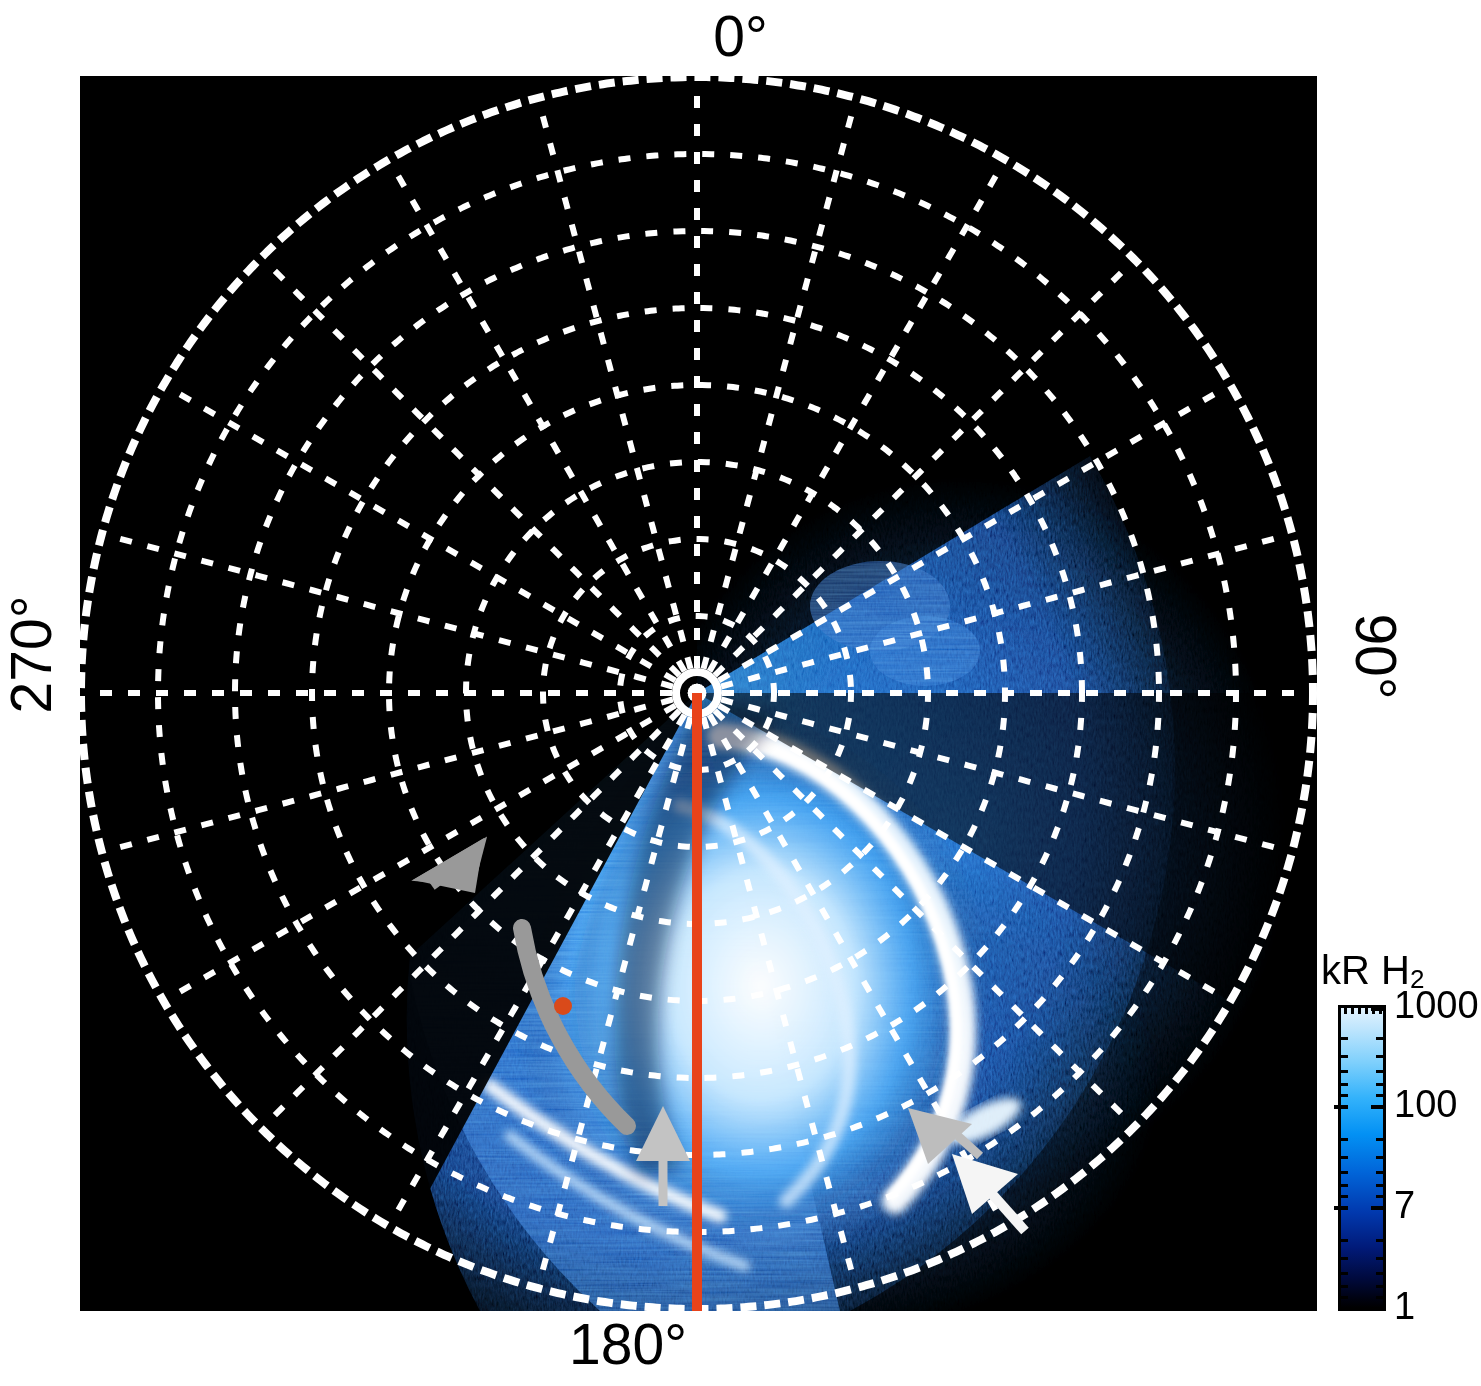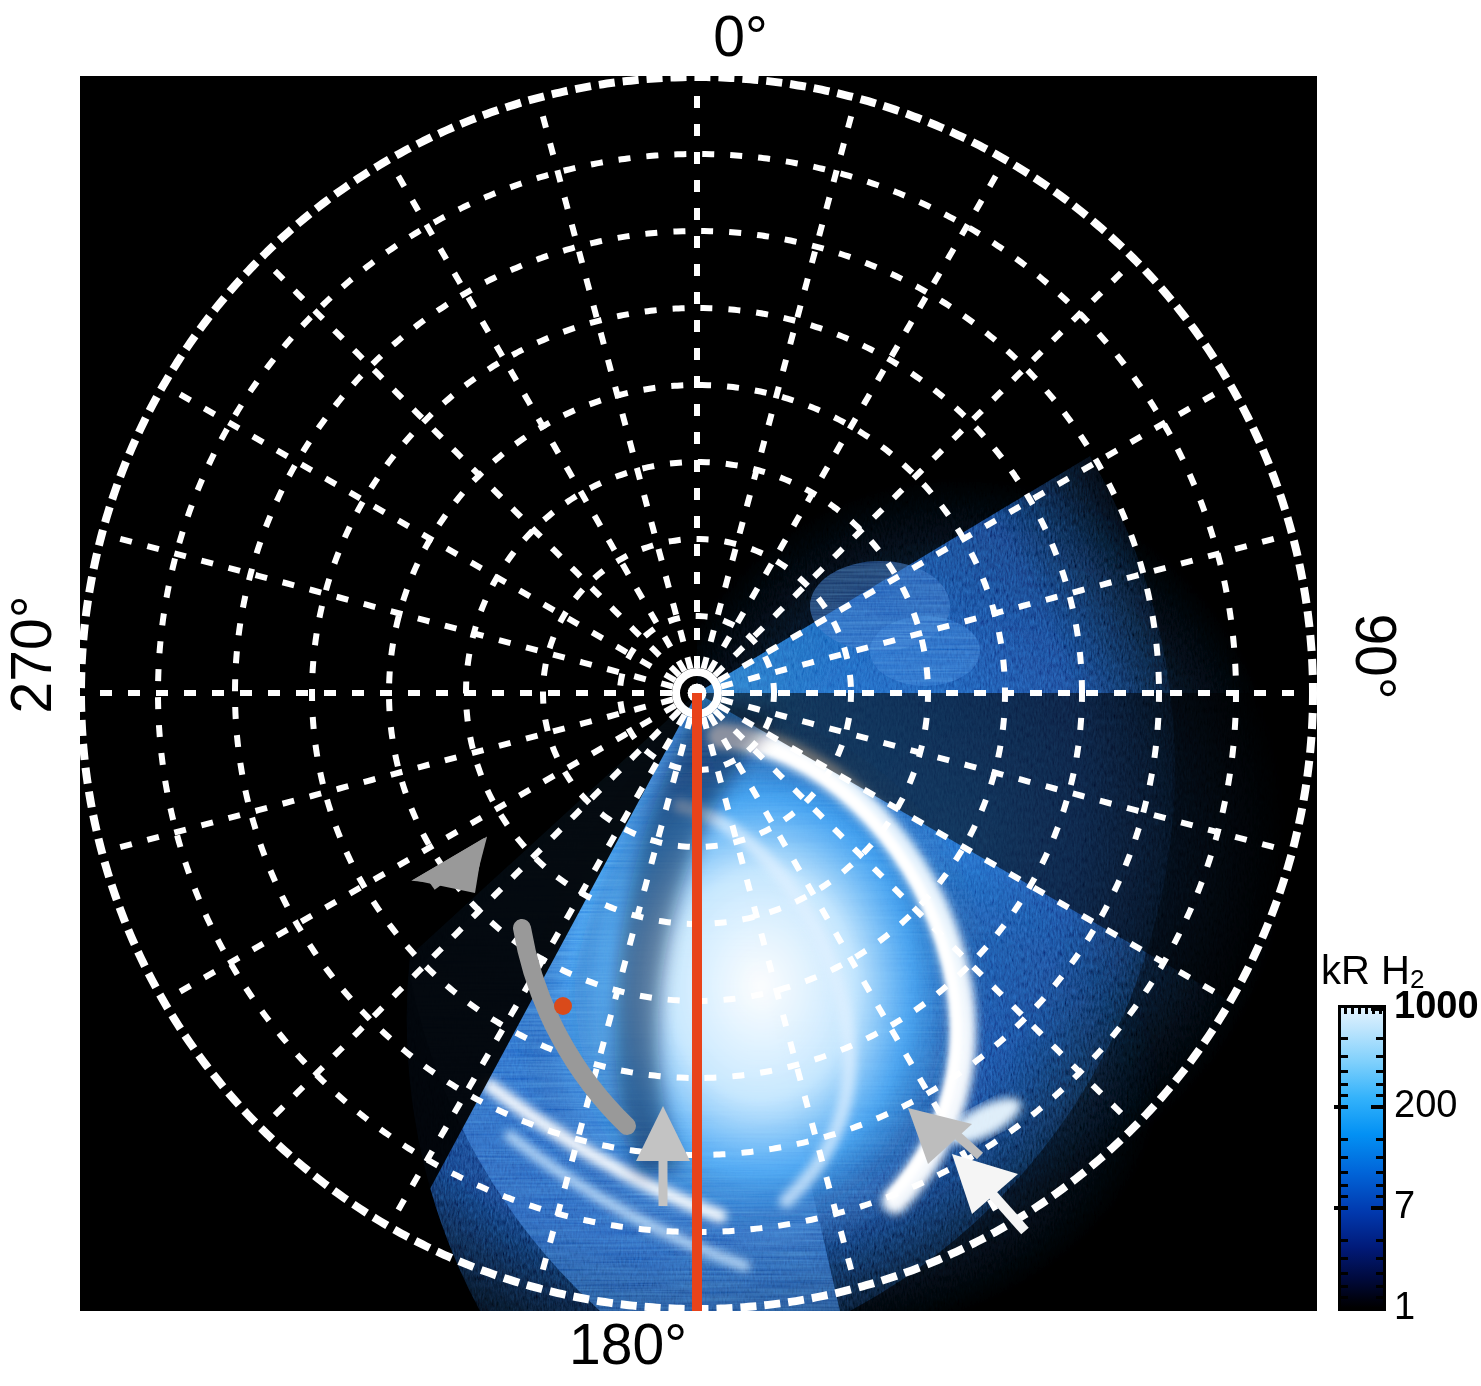--- a/index.html
+++ b/index.html
@@ -305,19 +305,19 @@
     <div class="cb-tick" style="left:20px;top:335px;width:10px;height:3px;"></div>
     <div class="cb-tick" style="left:20px;top:346px;width:10px;height:3px;"></div>
 
     <div class="cb-tick" style="left:26px;top:55px;width:3px;height:9px;"></div>
     <div class="cb-tick" style="left:33px;top:55px;width:3px;height:9px;"></div>
     <div class="cb-tick" style="left:40px;top:55px;width:3px;height:9px;"></div>
     <div class="cb-tick" style="left:47px;top:55px;width:3px;height:9px;"></div>
     <div class="cb-tick" style="left:54px;top:55px;width:3px;height:9px;"></div>
     <div class="cb-tick" style="left:61px;top:55px;width:3px;height:9px;"></div>
 
-    <div class="cb-lab" style="top:36px;font-weight:bold;">1000</div>
-    <div class="cb-lab" style="top:135px;">200</div>
+    <div class="cb-lab" style="top:36px;">1000</div>
+    <div class="cb-lab" style="top:135px;">100</div>
     <div class="cb-lab" style="top:236px;">7</div>
     <div class="cb-lab" style="top:337px;">1</div>
   </div>
 
 </div>
 
 </body></html>

